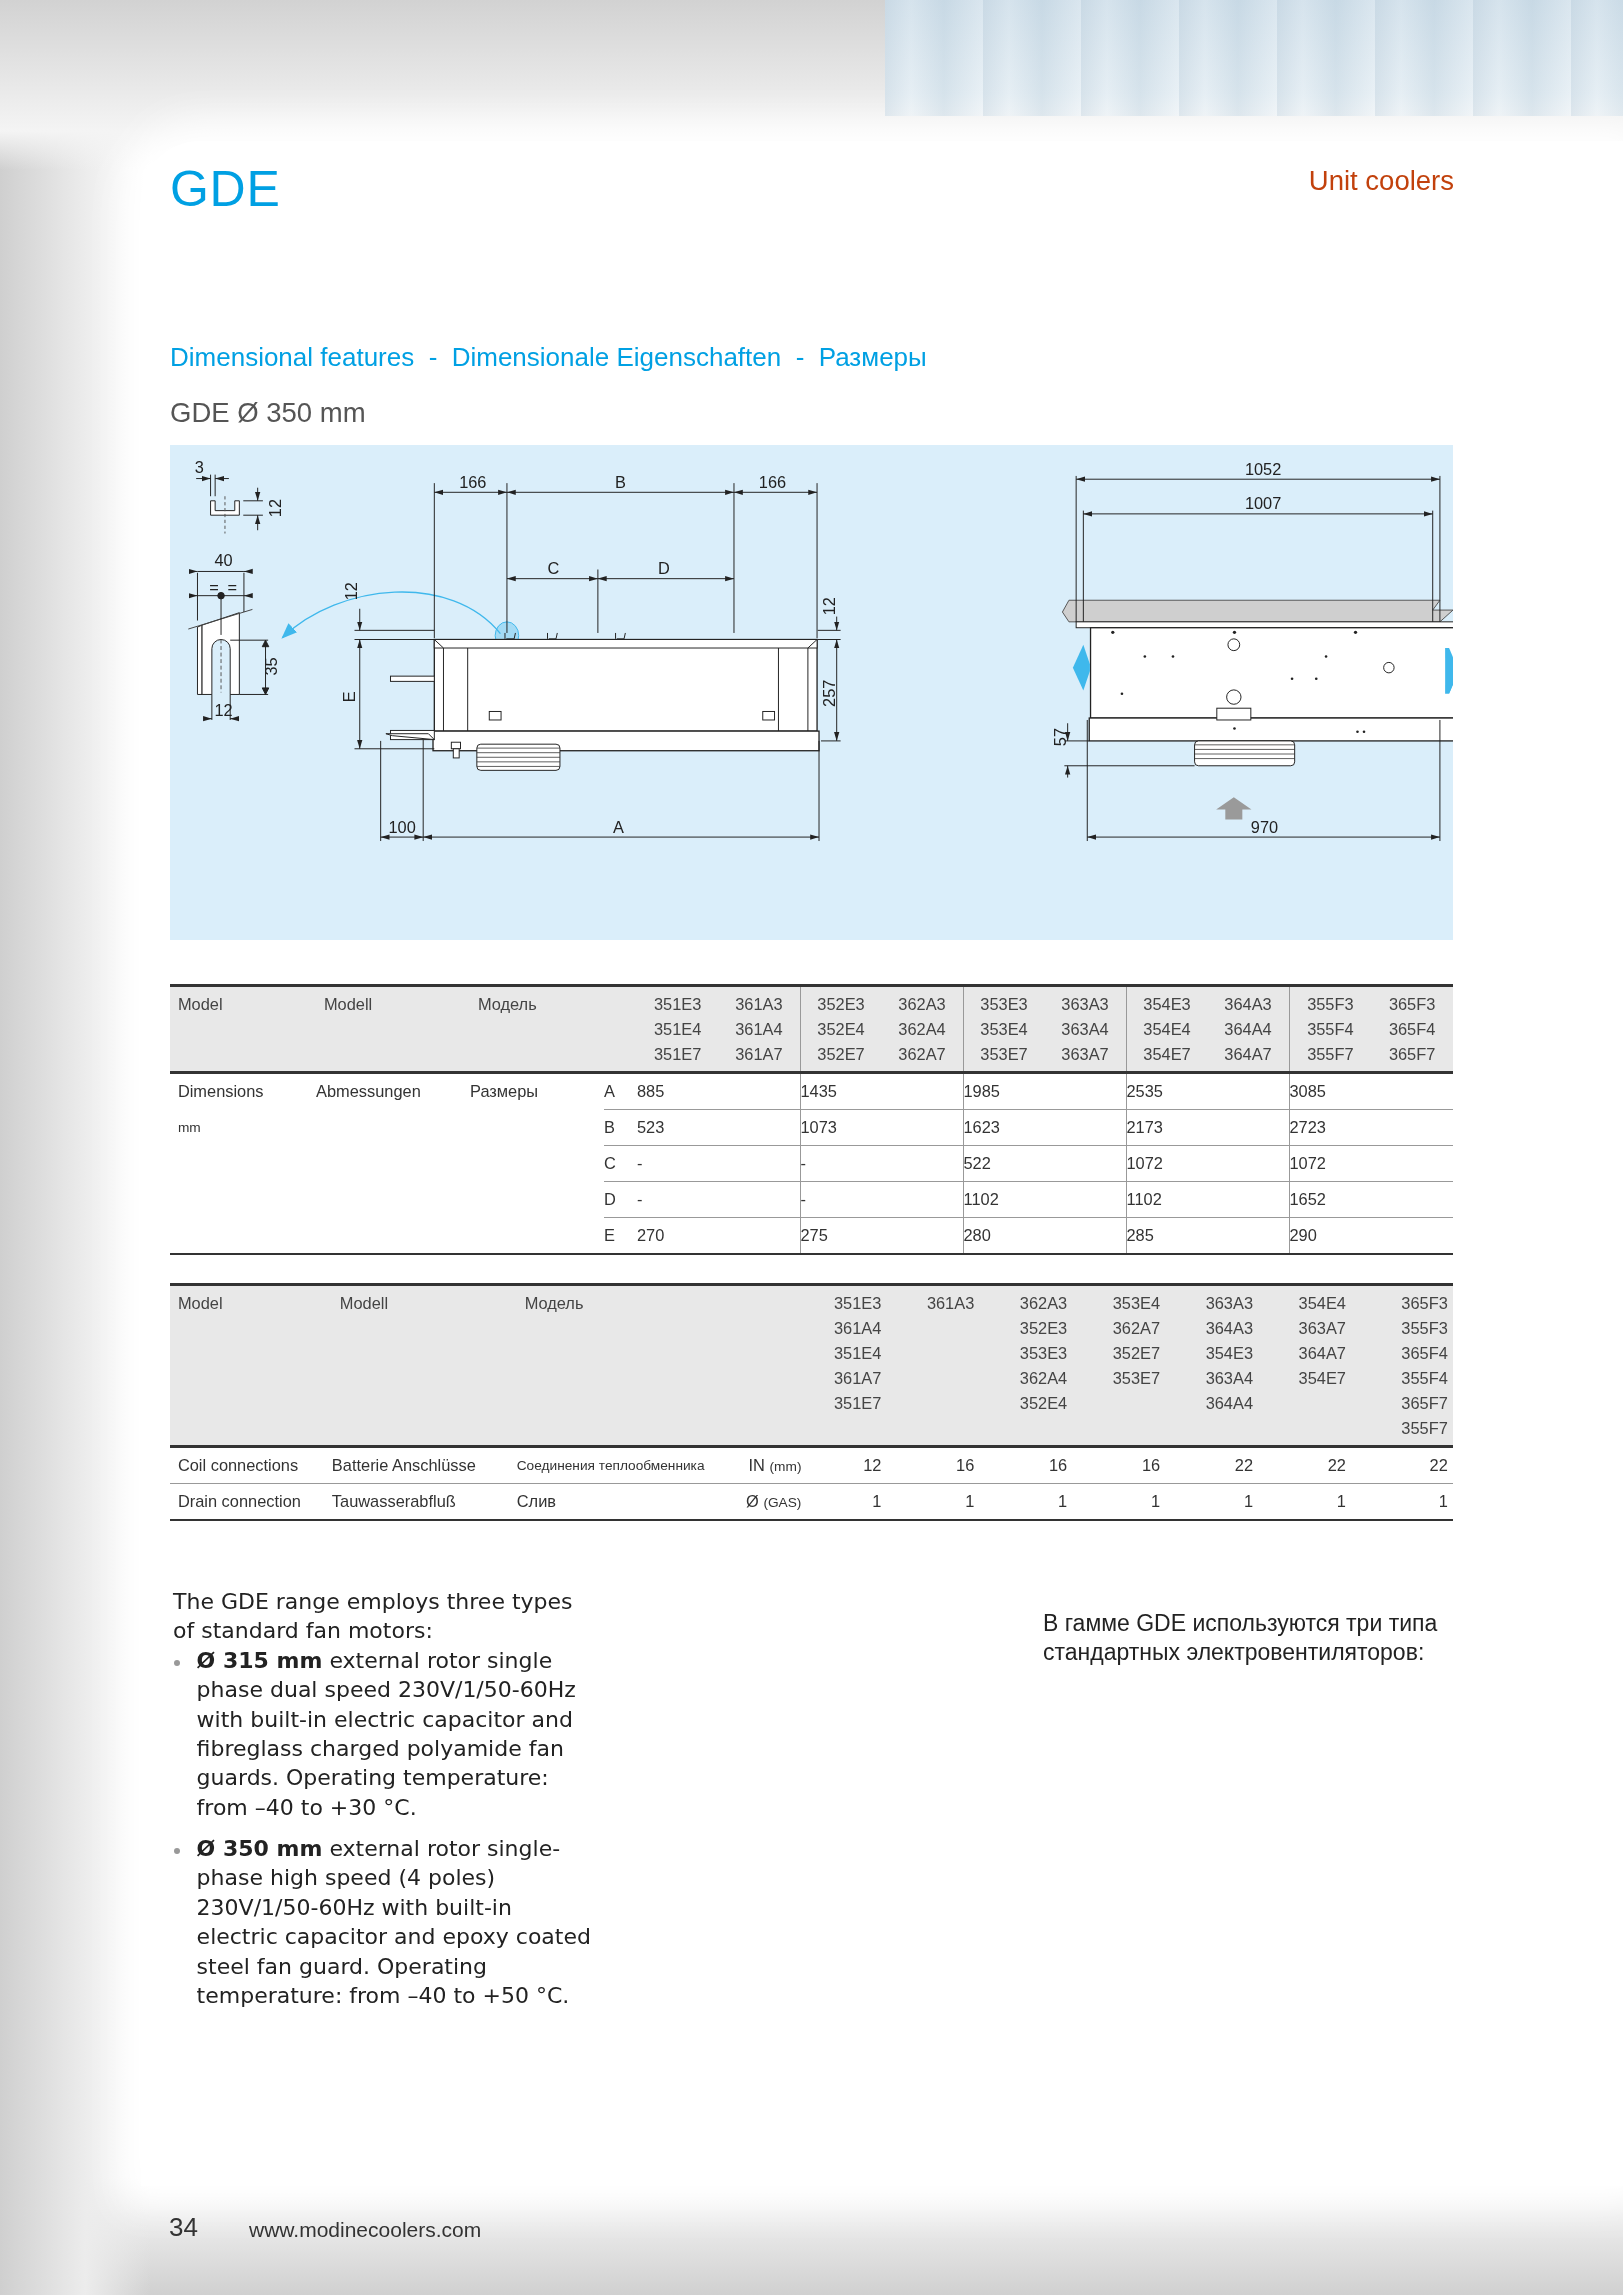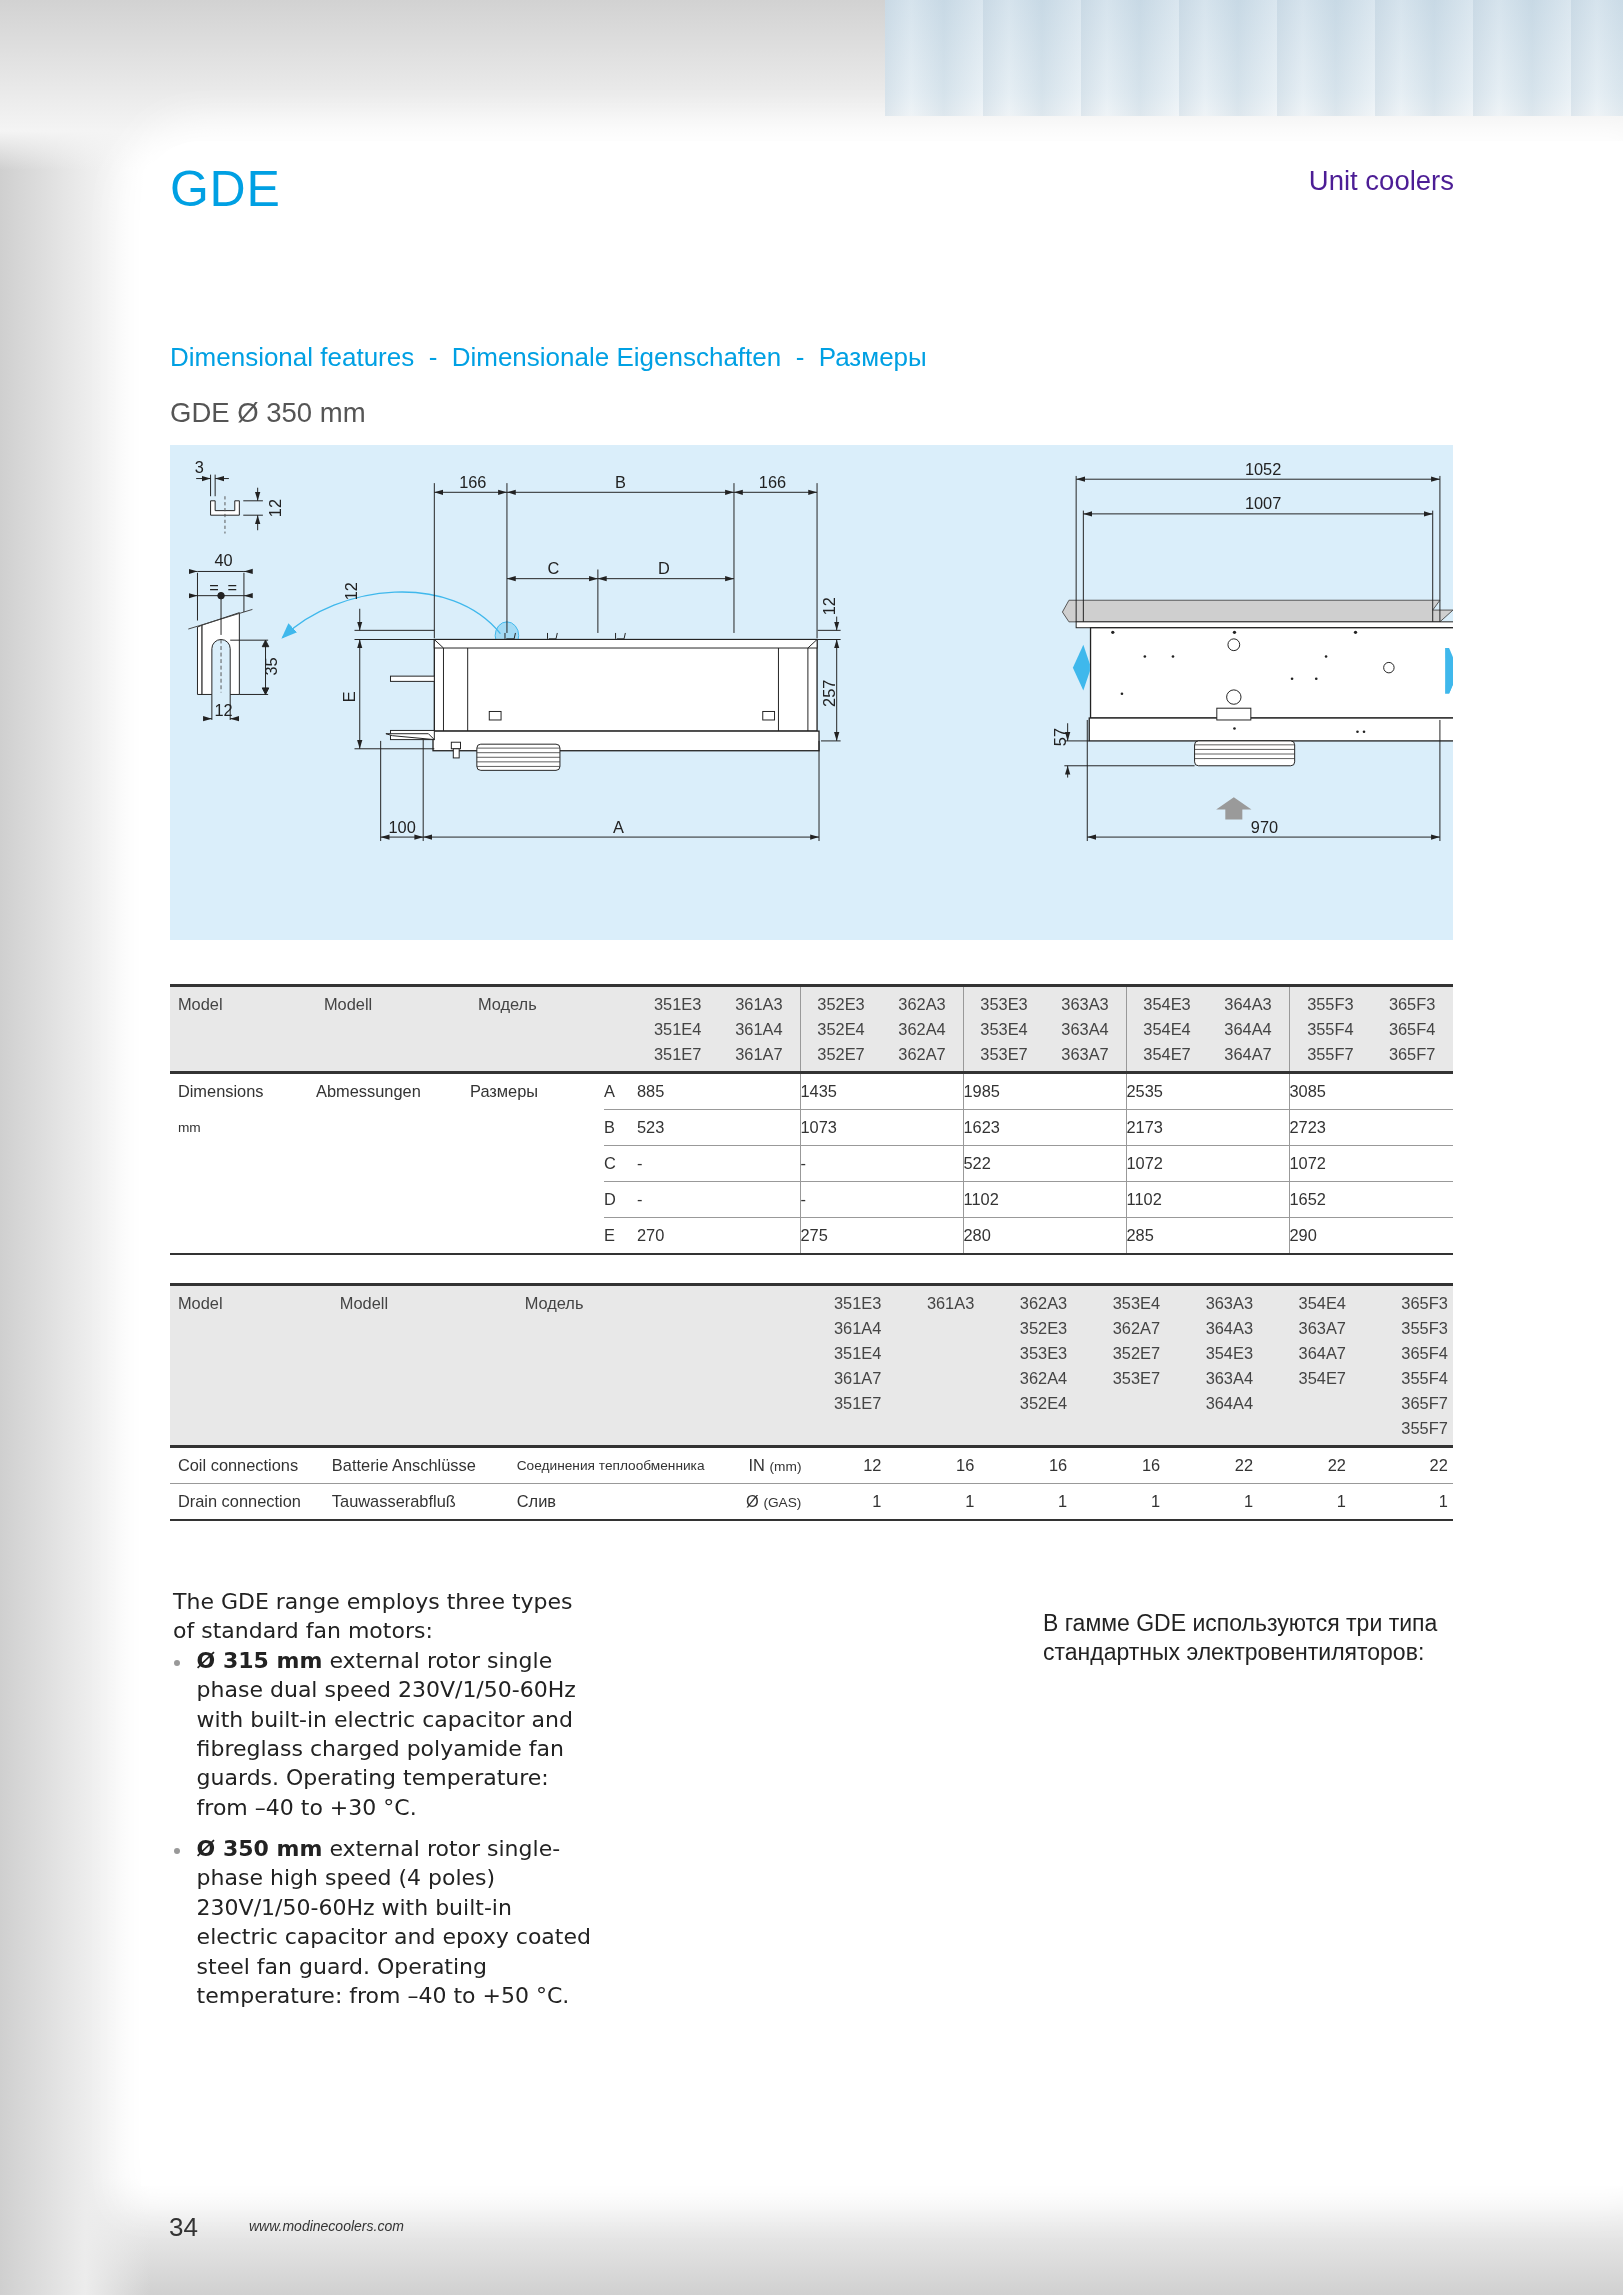--- a/index.html
+++ b/index.html
@@ -22,21 +22,21 @@
     box-shadow: 0 0 39px 19.6px rgba(255,255,255,0.9);
   }
   .hero-photo {
     position:absolute; left:885px; top:0; width:739px; height:116px;
     background:
       repeating-linear-gradient(90deg, rgba(180,200,215,0.35) 0px, rgba(220,232,240,0.2) 26px, rgba(170,195,212,0.3) 59px, rgba(235,242,247,0.25) 98px),
       linear-gradient(to bottom, #d4e2ec 0%, #e8f0f5 80%, #f3f6f8 100%);
   }
   .abs { position:absolute; }
   .title-main { left:170px; top:160px; font-size:50px; color:#00a0e3; font-family:"Liberation Sans", sans-serif; letter-spacing:0.7px; }
-  .title-right { right:169px; top:165px; font-size:27.5px; color:#4c1d95; font-family:"Liberation Sans Narrow","Liberation Sans", sans-serif; }
+  .title-right { right:169px; top:165px; font-size:27.5px; color:#c2410c; font-family:"Liberation Sans Narrow","Liberation Sans", sans-serif; }
   .section-title { left:170px; top:342px; font-size:26px; color:#00a0e3; white-space:nowrap; }
   .section-title .sep { margin:0 14.4px; }
   .sub-title { left:170px; top:397px; font-size:27.5px; color:#555; }
 
   .diagram { position:absolute; left:170px; top:445px; width:1283px; height:495px; background:#daeefa; }
   .diagram svg { width:100%; height:100%; }
   .dim-text { font-family:"Liberation Sans", sans-serif; font-size:25px; fill:#222; }
 
   table { border-collapse:collapse; }
   .tbl { position:absolute; left:170px; width:1283px; font-size:16.4px; color:#333; }
@@ -60,21 +60,21 @@
   .txtcol.en { left:173px; width:419px; font-family:"DejaVu Sans", sans-serif; font-size:22px; }
   .txtcol.de { left:609px; width:419px; font-family:"DejaVu Sans", sans-serif; font-size:22px; }
   .txtcol.ru { left:1043px; width:419px; font-family:"Liberation Sans", sans-serif; font-size:23px;margin-top:22px; }
   .txtcol ul { list-style:none; margin:0; padding:0; }
   .txtcol li { position:relative; padding-left:23.6px; margin-top:0px; }
   .txtcol li + li { margin-top:11.8px; }
   .txtcol li::before { content:""; position:absolute; left:1.3px; top:14.4px; width:5.9px; height:5.9px; border-radius:50%; background:#999; }
   .txtcol b { font-weight:bold; }
 
   .footer-num { left:169px; top:2212px; font-size:26px; color:#333; font-family:"Liberation Sans", sans-serif; }
-  .footer-url { left:249px; top:2218px; font-size:14px; color:#333;font-style:italic; }
+  .footer-url { left:249px; top:2218px; font-size:21px; color:#333; }
 </style>
 </head>
 <body>
 
 <div class="frame-bg"></div>
 <div class="page"></div>
 <div class="hero-photo"></div>
 
 <div class="abs title-main">GDE</div>
 <div class="abs title-right">Unit coolers</div>

